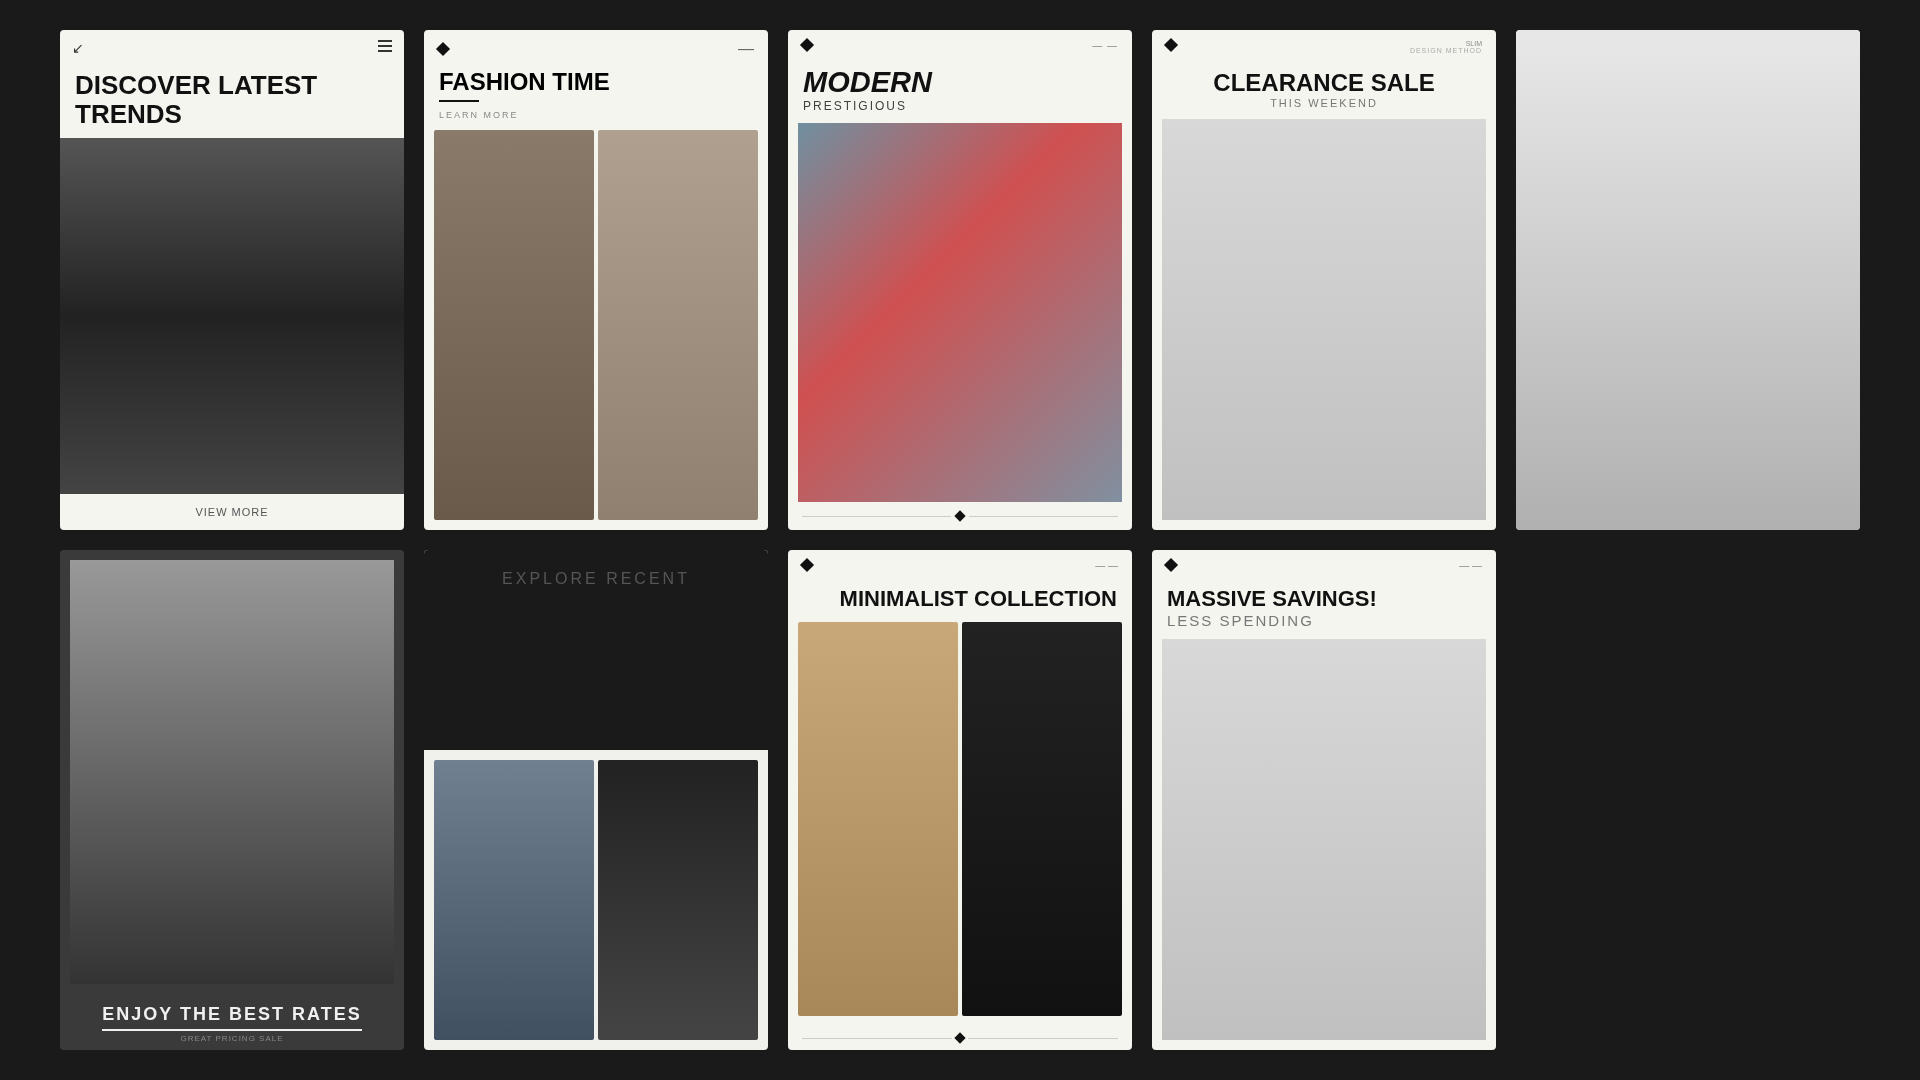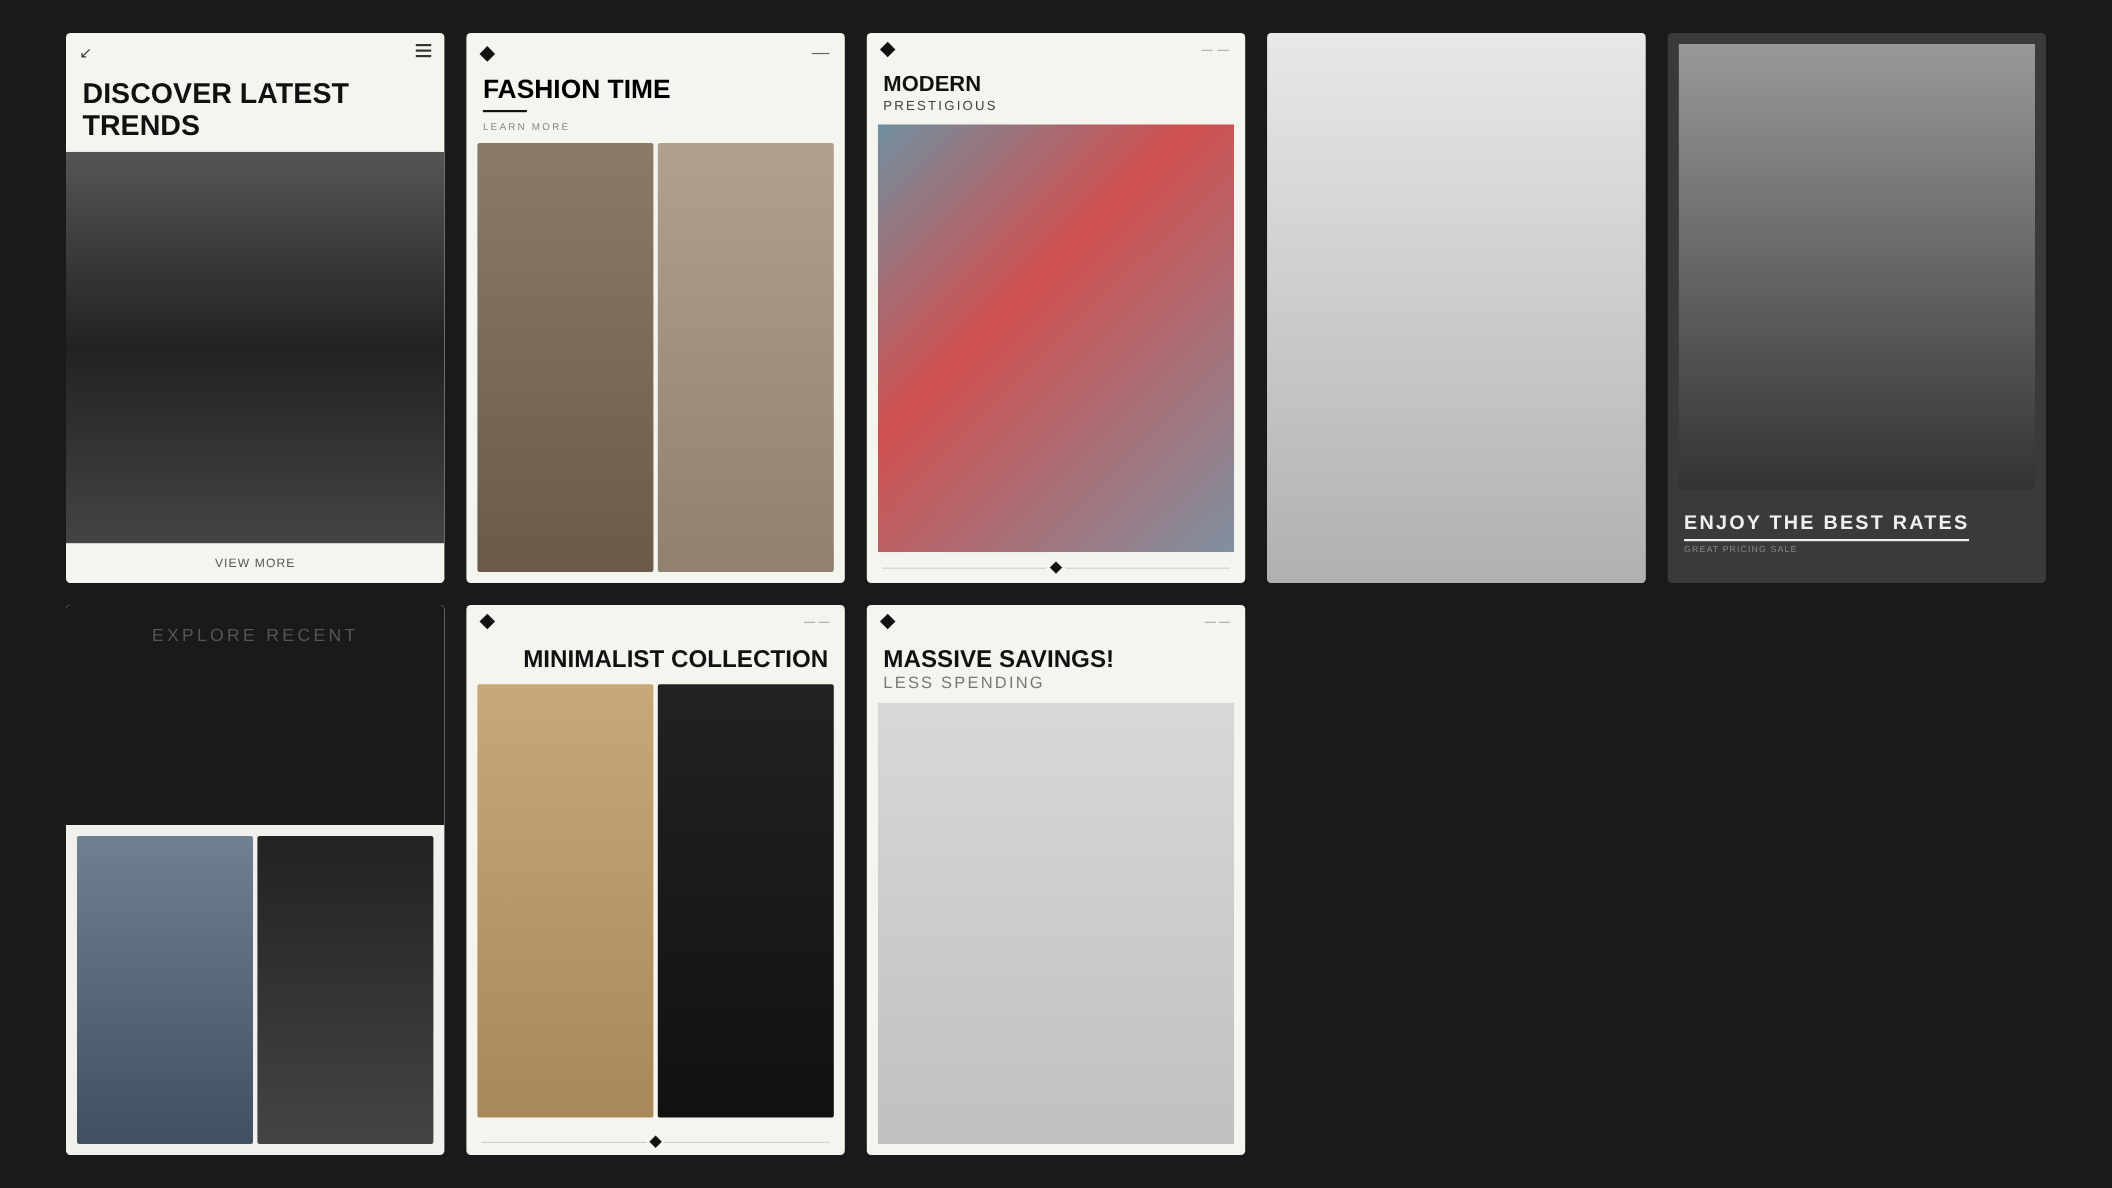--- a/index.html
+++ b/index.html
@@ -125,24 +125,25 @@
     .card4 .top-bar {
       display: flex;
       justify-content: space-between;
       padding: 10px 14px;
     }
     .card4 .card-text {
       padding: 5px 15px 10px;
     }
     .card4 .card-text h2 {
       font-family: 'Arial Black', sans-serif;
-      font-size: 20px;
+      font-size: 29px;
       font-weight: 900;
       text-transform: uppercase;
       color: #111;
+      font-style: italic;
     }
     .card4 .card-text .sub {
       font-size: 12px;
       color: #404040;
       letter-spacing: 2px;
       text-transform: uppercase;
     }
     .card4 .img-area {
       flex: 1;
       overflow: hidden;
@@ -219,21 +220,22 @@
     .card7 .img-area {
       flex: 1;
       background: #222;
       margin: 10px;
       overflow: hidden;
       display: flex;
       align-items: center;
       justify-content: center;
     }
     .card7 .card-text {
-      padding: 10px 15px 26px;
+      padding: 10px 15px 7px;
+      text-align: center;
     }
     .card7 .card-text h2 {
       font-size: 18px;
       font-weight: 900;
       text-transform: uppercase;
       color: #f0f0f0;
       letter-spacing: 2px;
       border-bottom: 2px solid #f0f0f0;
       padding-bottom: 4px;
       display: inline-block;
@@ -464,20 +466,36 @@
     <div class="img-area">
       <div class="photo-city"></div>
     </div>
     <div class="bottom-deco">
       <div class="deco-line"></div>
       <div class="deco-diamond"></div>
       <div class="deco-line"></div>
     </div>
   </div>
 
+  <div class="card card5">
+    <div class="top-bar">
+      <span class="icon-diamond"></span>
+      <div style="text-align:right;">
+        <div style="font-size:7px;color:#888;">SLIM</div>
+        <div class="meta-text">DESIGN METHOD</div>
+      </div>
+    </div>
+    <div class="card-text">
+      <h2>CLEARANCE SALE</h2>
+      <div class="sub">THIS WEEKEND</div>
+    </div>
+    <div class="img-area">
+      <div class="photo-usa-girl"></div>
+    </div>
+  </div>
 
   <div class="card card6">
     <div class="img-area">
       <div class="photo-dancer"></div>
     </div>
   </div>
 
   <div class="card card7 card-dark">
     <div class="img-area">
       <div class="photo-jumper"></div>

